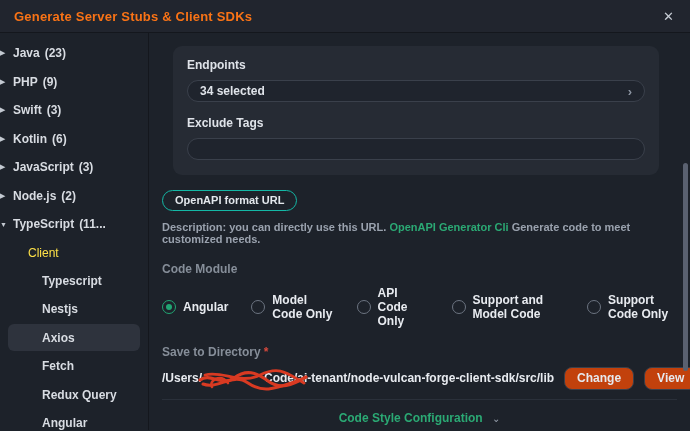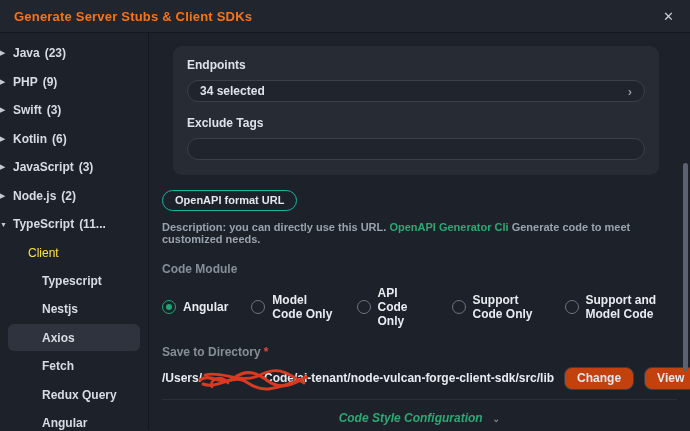--- a/index.html
+++ b/index.html
@@ -83,21 +83,21 @@
   .path-text { font-size:12px; font-weight:600; color:#e8ebf0; white-space:nowrap; }
   .redacted { display:inline-block; width:62px; height:14px; position:relative; vertical-align:middle; }
   .scribble { position:absolute; left:-4px; top:-3px; pointer-events:none; z-index:3; }
   .small-btn {
     margin-left:10px; padding:3px 12px 4px 12px; background:#c2410c;
     border:1px solid #3a404b; border-radius:8px; color:#e6e9ee;
     font-size:12px; font-weight:600; cursor:pointer; font-family:inherit;
   }
   .divider { margin-top:9px; border-top:1px solid #2a303a; }
   .code-style { margin-top:11px; text-align:center; }
-  .code-style .cs-link { font-size:12px; font-weight:700; color:#2ba974; cursor:pointer;font-style:italic; }
+  .code-style .cs-link { font-size:12px; font-weight:700; color:#2ba974; cursor:pointer; }
   .code-style .cs-chev { color:#97a0ac; font-size:10px; margin-left:6px; }
   .scrollbar-thumb {
     position:absolute; right:2px; top:163px; width:5px; height:208px;
     border-radius:3px; background:#5a6170; cursor:grab;
   }
 </style>
 </head>
 <body>
 
 <div class="titlebar">
@@ -192,25 +192,25 @@
       <span class="radio-opt">
         <span class="radio-circle"></span>
         <span class="radio-label">Model Code Only</span>
       </span>
       <span class="radio-opt">
         <span class="radio-circle"></span>
         <span class="radio-label">API Code Only</span>
       </span>
       <span class="radio-opt">
         <span class="radio-circle"></span>
+        <span class="radio-label">Support and Model Code</span>
+      </span>
+      <span class="radio-opt">
+        <span class="radio-circle"></span>
         <span class="radio-label">Support Code Only</span>
-      </span>
-      <span class="radio-opt">
-        <span class="radio-circle"></span>
-        <span class="radio-label">Support and Model Code</span>
       </span>
     </div>
 
     <div class="section-label">
       <span>Save to Directory</span><span class="req">*</span>
     </div>
 
     <div class="path-row">
       <span class="path-text">
         <span>/Users/</span><span class="redacted"><svg class="scribble" width="112" height="22" viewBox="0 0 112 22">

